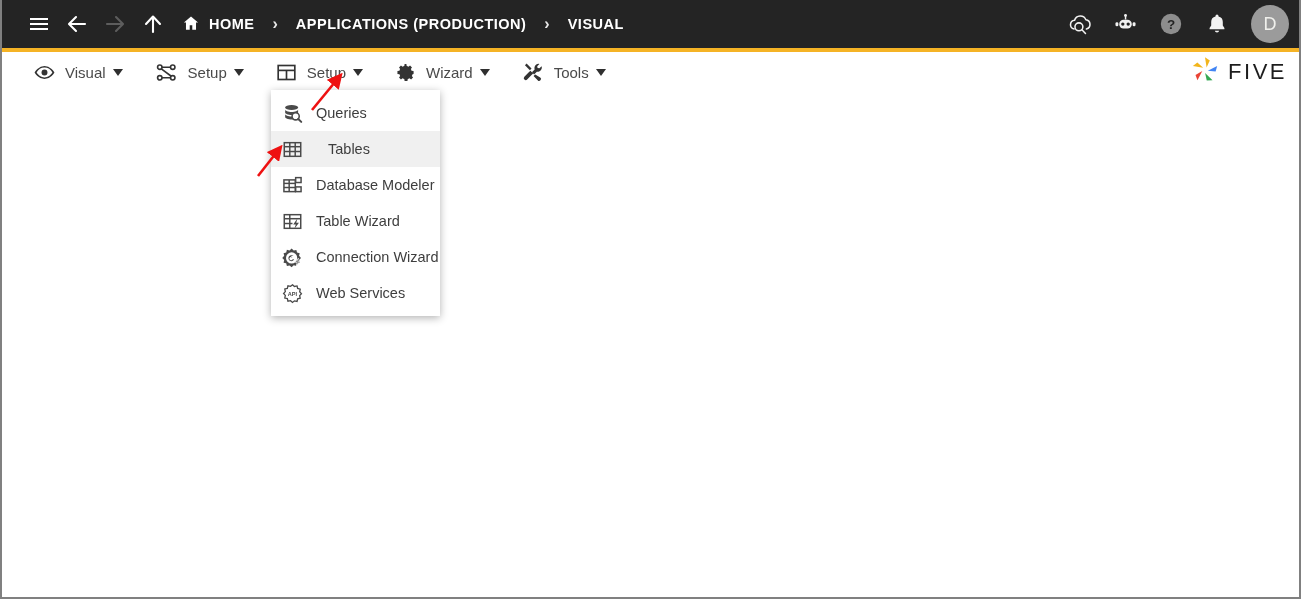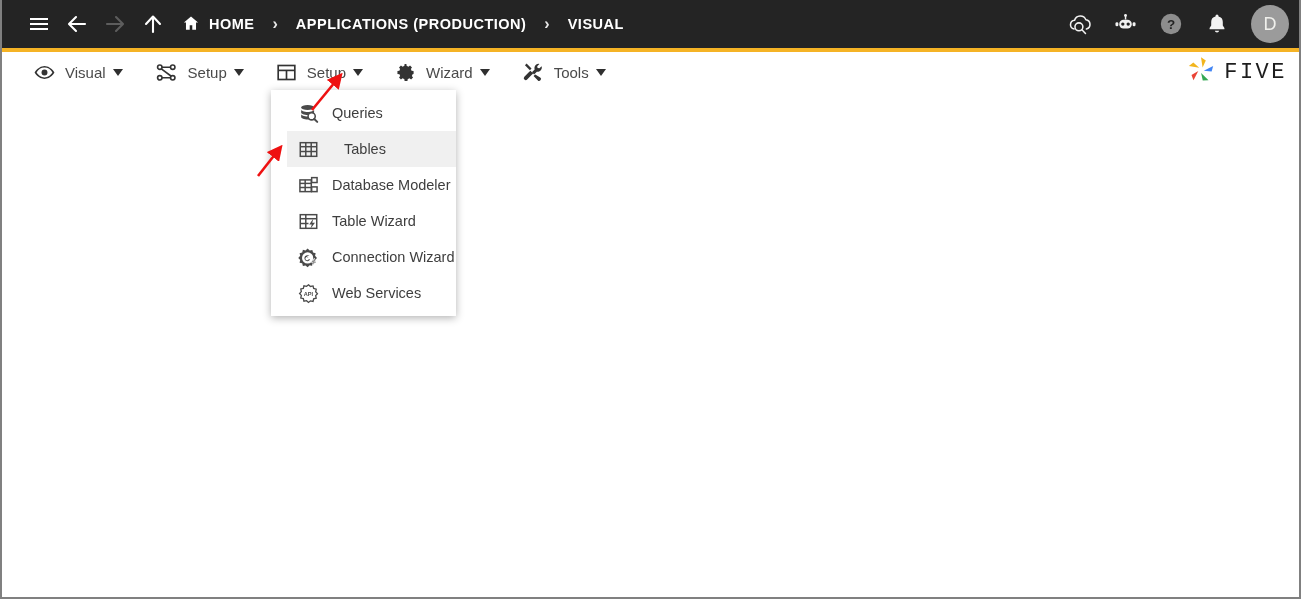--- a/index.html
+++ b/index.html
@@ -153,38 +153,37 @@
     display: inline-block;
   }
 
   .brand {
     position: absolute;
     right: 12px;
     top: 54px;
     display: flex;
     align-items: center;
     gap: 7px;
-    font-family: Liberation Mono, monospace;
   }
   .brand-text {
     font-size: 22px;
     letter-spacing: 2.5px;
     color: #1d1d1d;
     font-weight: 400;
   }
 
   
   .dropdown {
     position: absolute;
     left: 269px;
     top: 90px;
     width: 169px;
     background: #ffffff;
     box-shadow: 0 2px 8px rgba(0,0,0,0.30);
-    padding: 5px 0 5px 16px;
+    padding: 5px 0 5px 0;
     z-index: 30;
   }
   .dd-item {
     display: flex;
     align-items: center;
     height: 36px;
     padding: 0 12px 0 10px;
     cursor: pointer;
     color: #3e3e3e;
     font-size: 14.5px;

